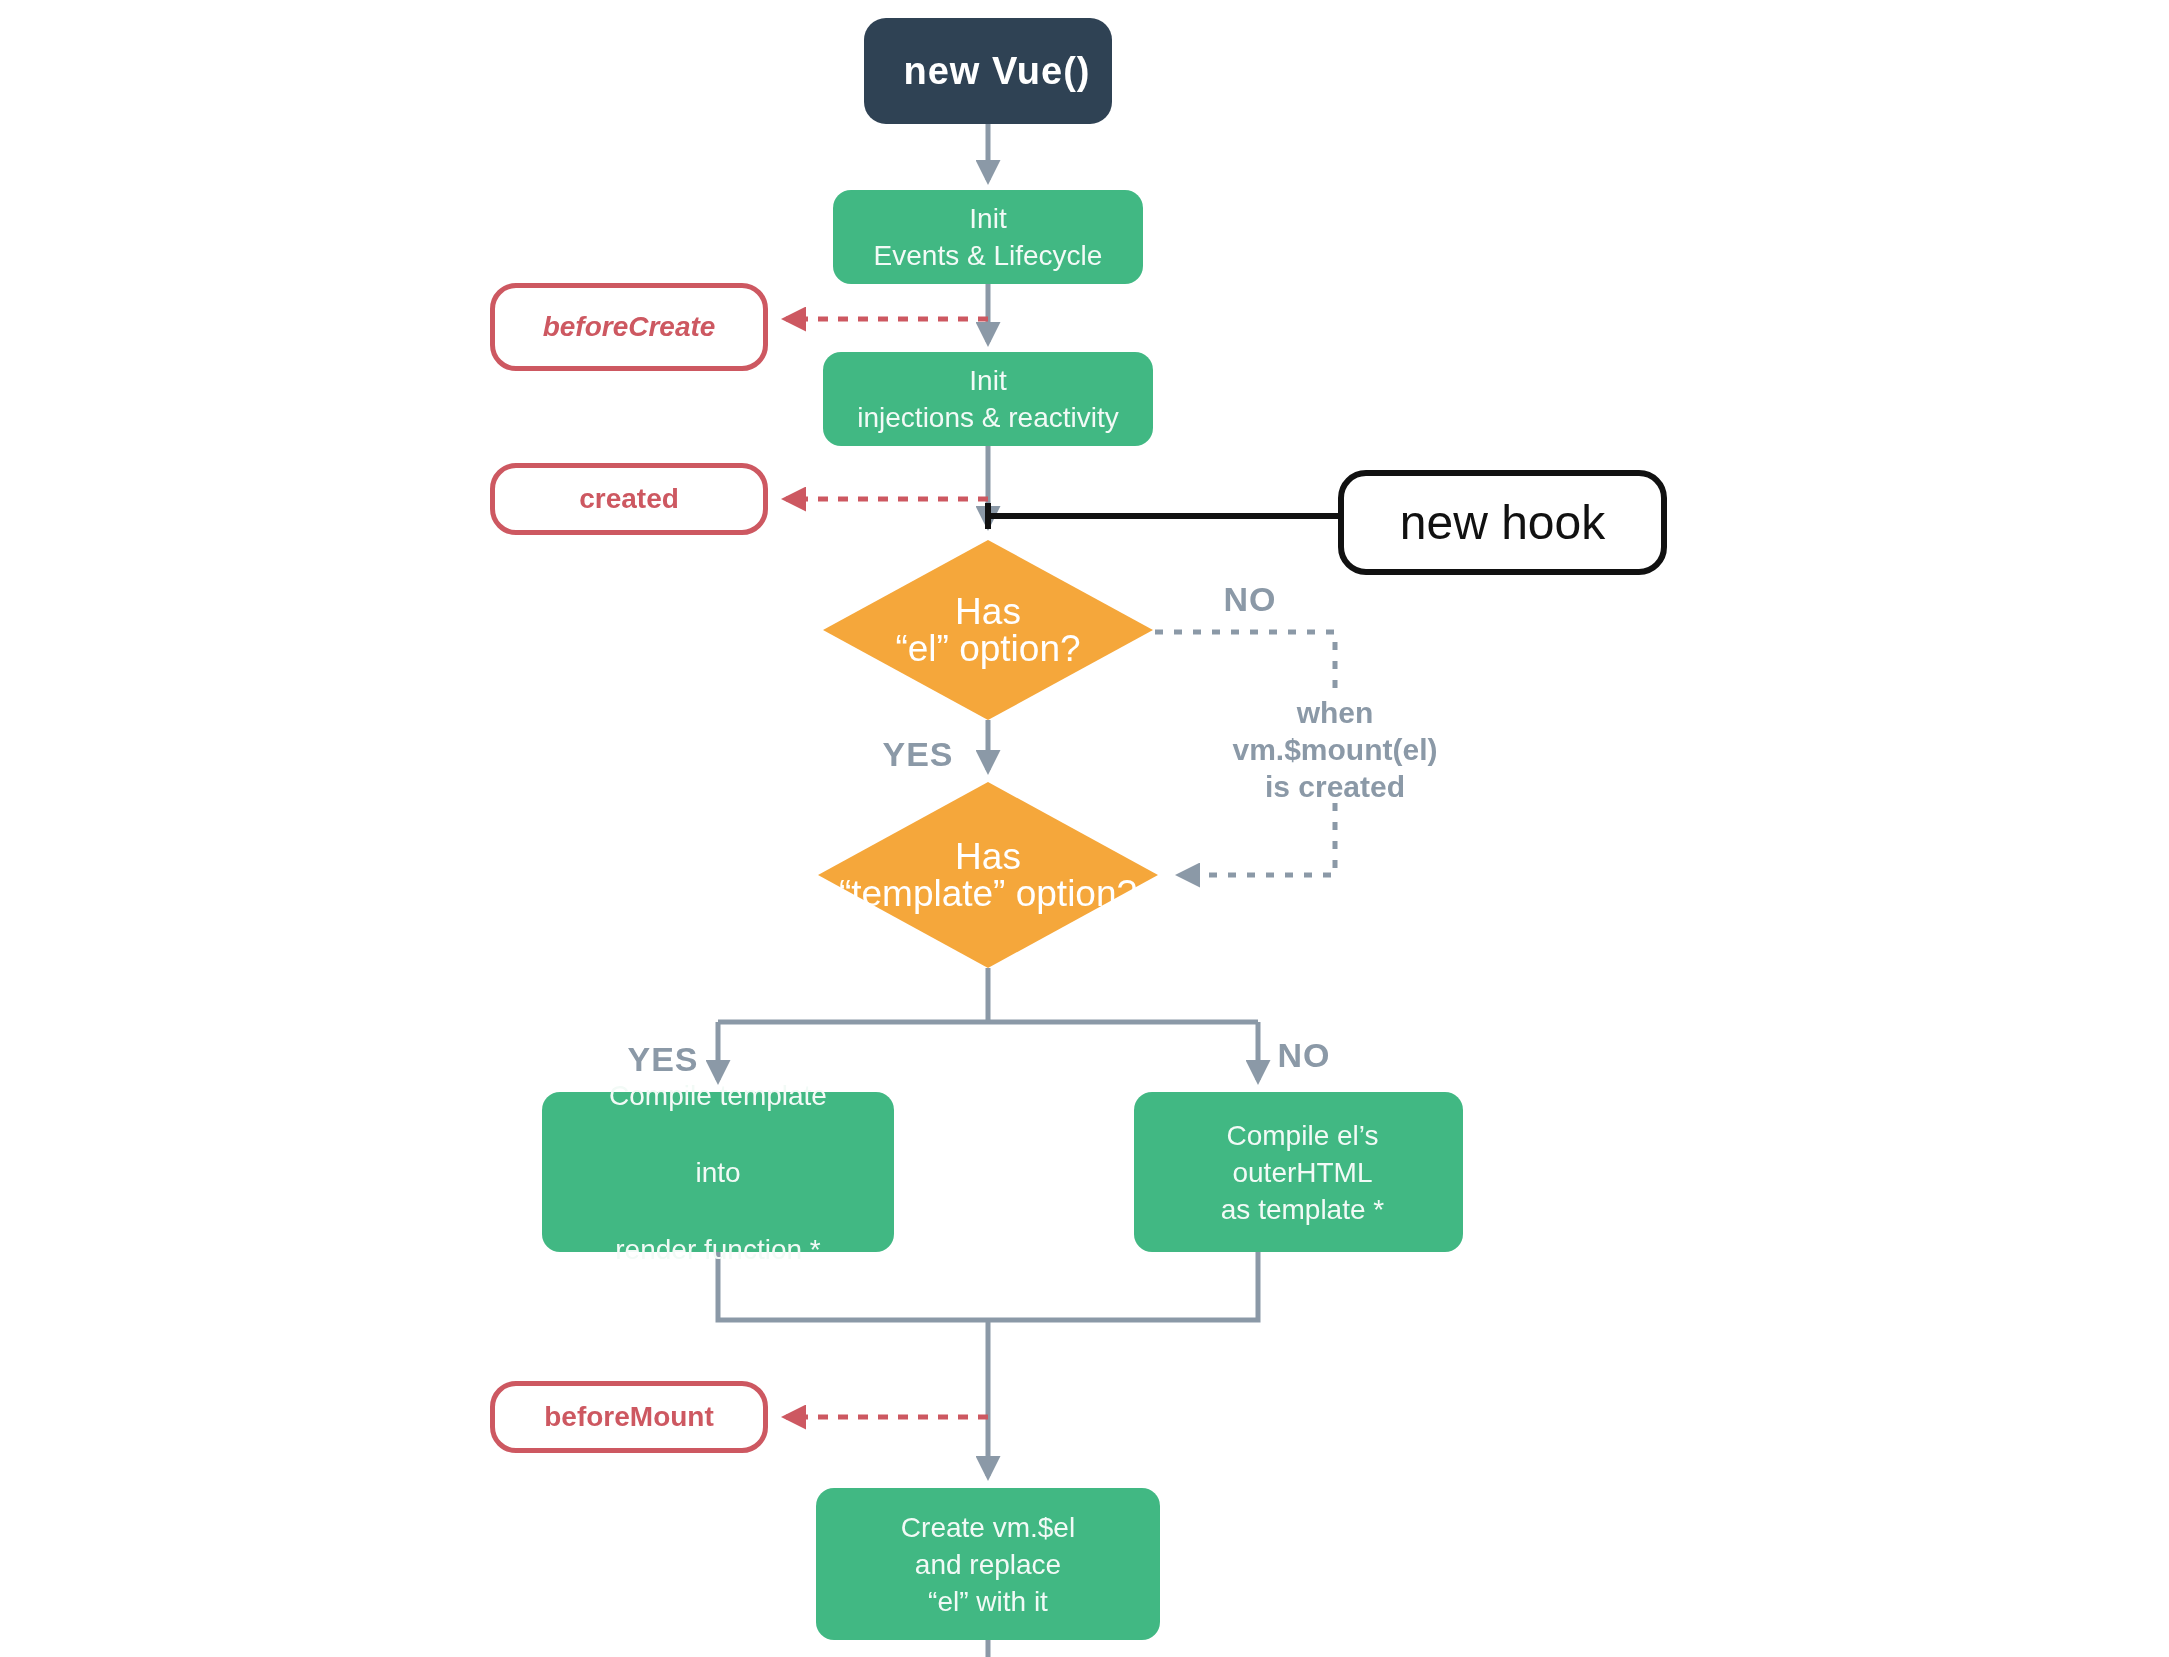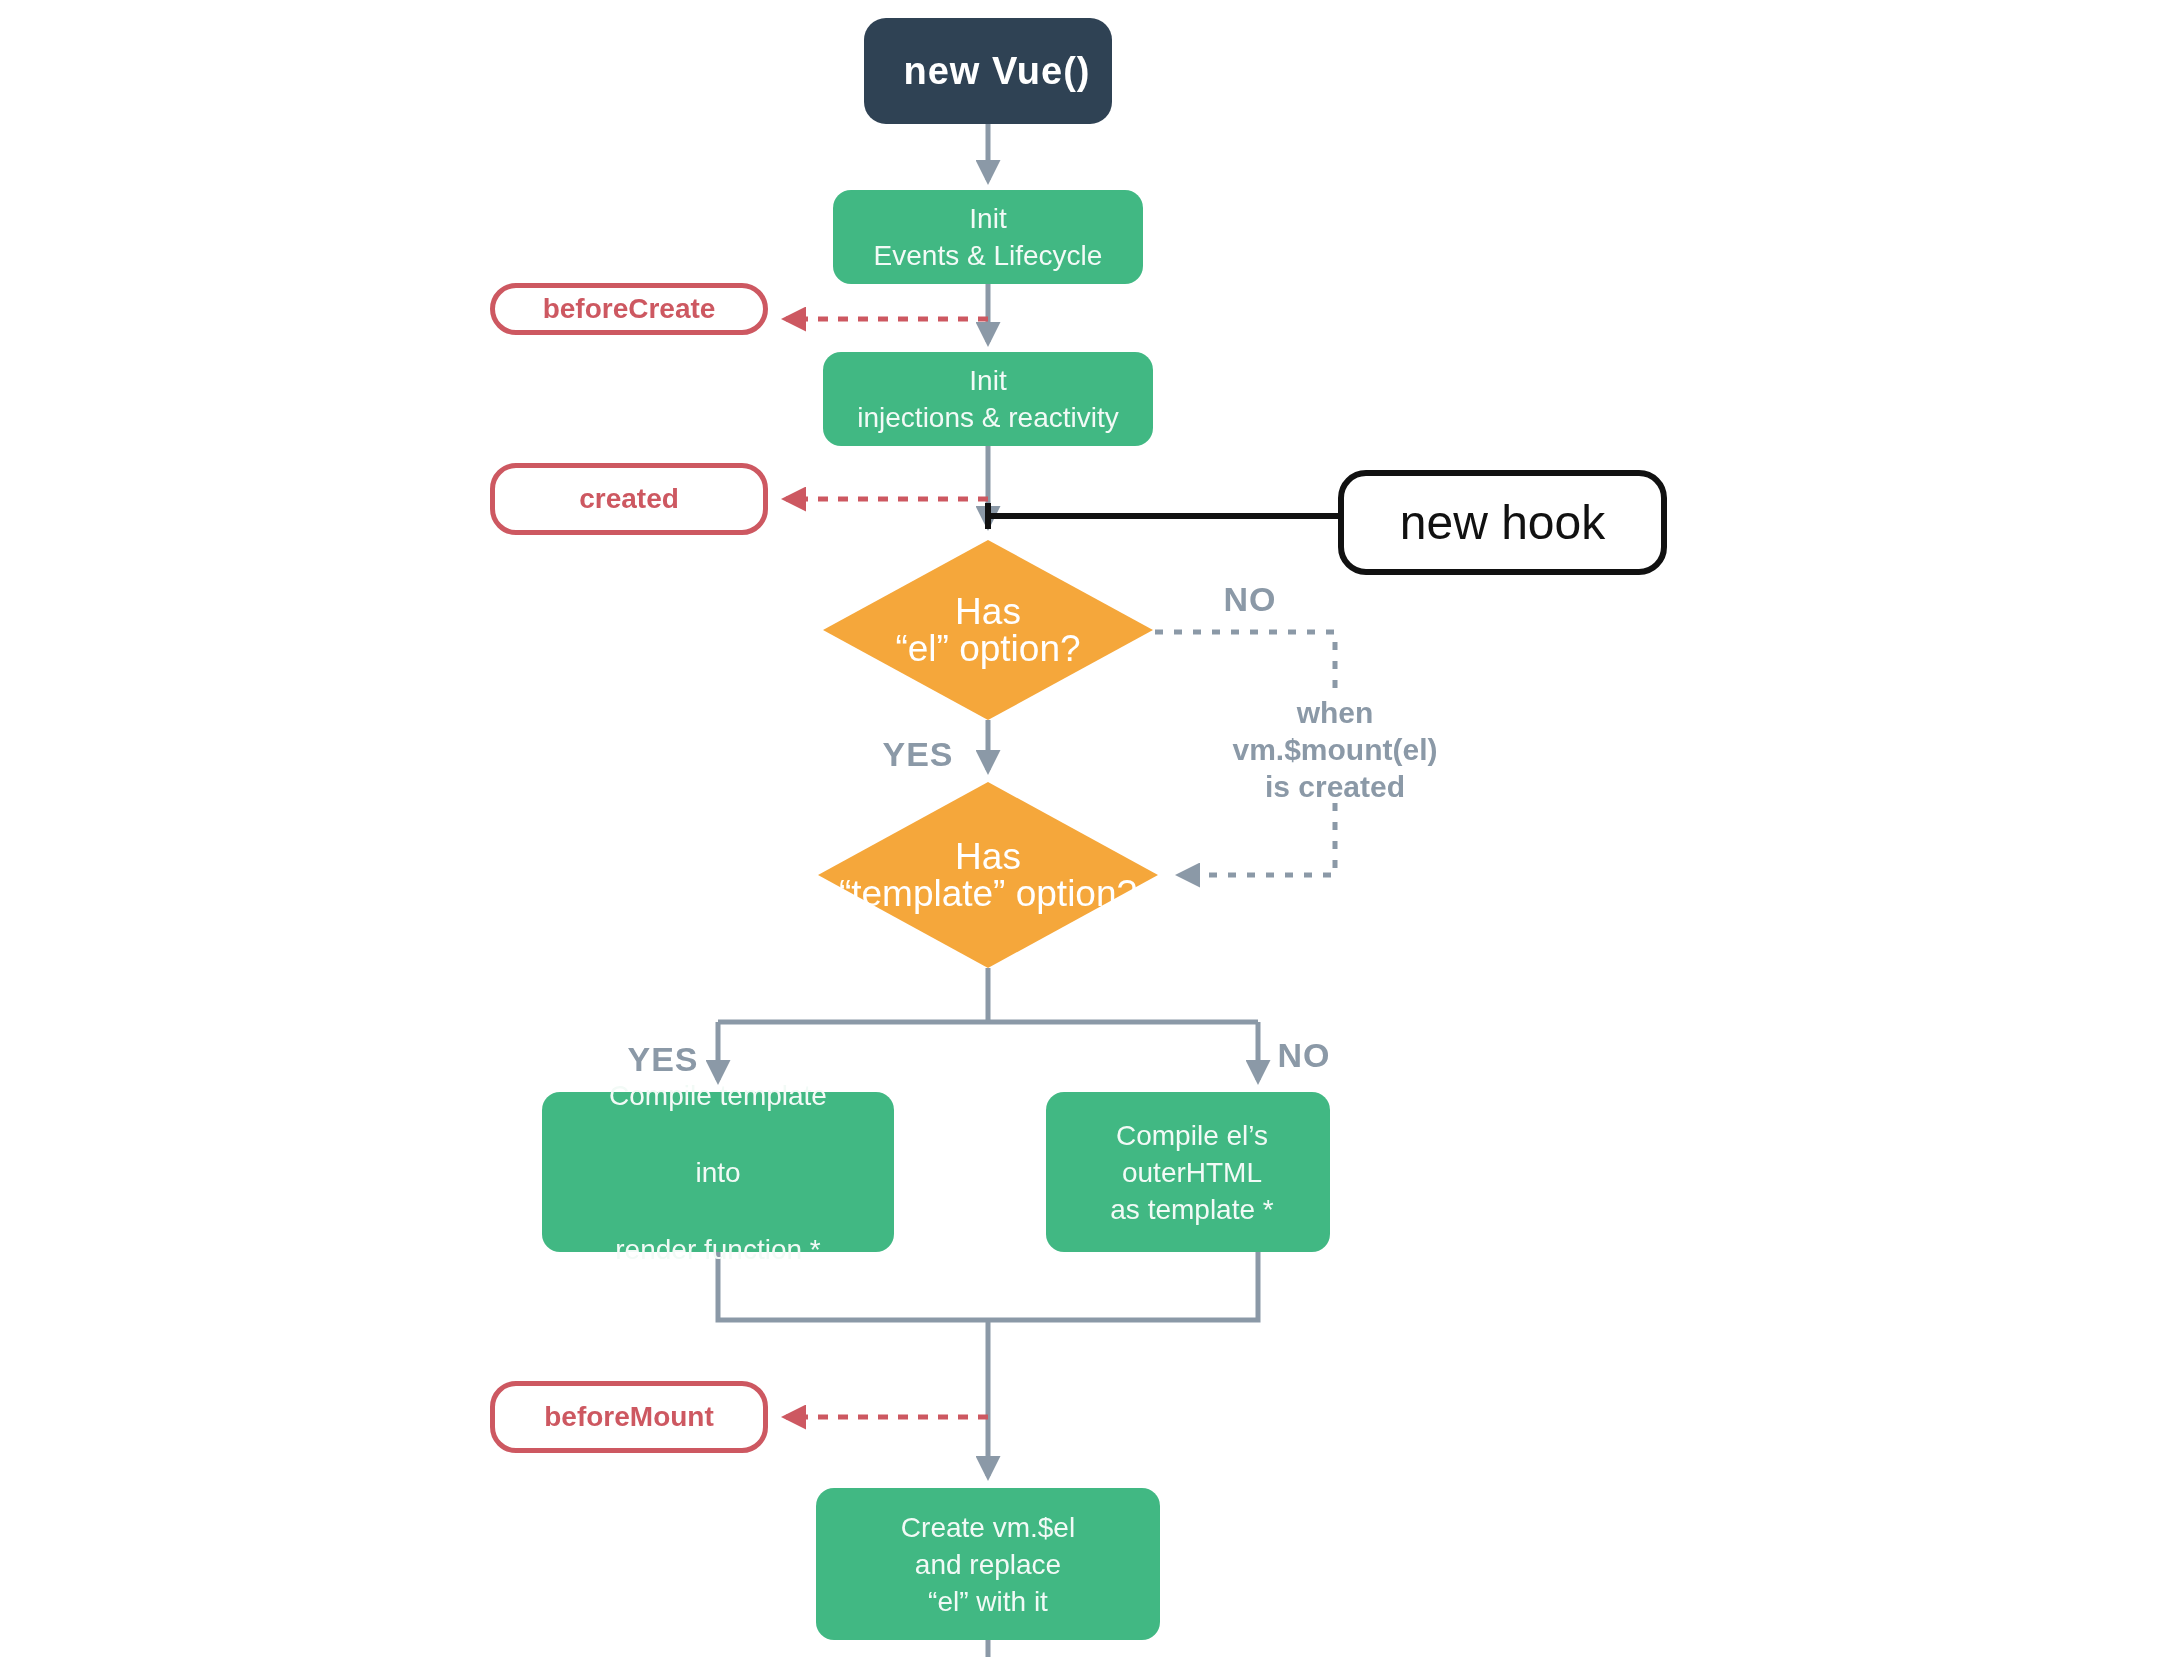--- a/index.html
+++ b/index.html
@@ -125,33 +125,33 @@
     <span class="ln">Init</span>
     <span class="ln">injections &amp; reactivity</span>
   </div>
 
   <div class="node green" style="left:542px; top:1092px; width:352px; height:160px;gap:40px;">
     <span class="ln">Compile template</span>
     <span class="ln">into</span>
     <span class="ln">render function *</span>
   </div>
 
-  <div class="node green" style="left:1046px; top:1092px; width:284px; height:160px;padding-left:8px;">
+  <div class="node green" style="left:1134px; top:1092px; width:329px; height:160px;padding-left:8px;">
     <span class="ln">Compile el’s</span>
     <span class="ln">outerHTML</span>
     <span class="ln">as template *</span>
   </div>
 
   <div class="node green" style="left:816px; top:1488px; width:344px; height:152px;">
     <span class="ln">Create vm.$el</span>
     <span class="ln">and replace</span>
     <span class="ln">“el” with it</span>
   </div>
 
-  <div class="node hook" style="left:490px; top:283px; width:278px; height:52px;">
+  <div class="node hook" style="left:490px; top:283px; width:278px; height:88px;font-style:italic;">
     <span class="ln">beforeCreate</span>
   </div>
 
   <div class="node hook" style="left:490px; top:463px; width:278px; height:72px;">
     <span class="ln">created</span>
   </div>
 
   <div class="node hook" style="left:490px; top:1381px; width:278px; height:72px;">
     <span class="ln">beforeMount</span>
   </div>

